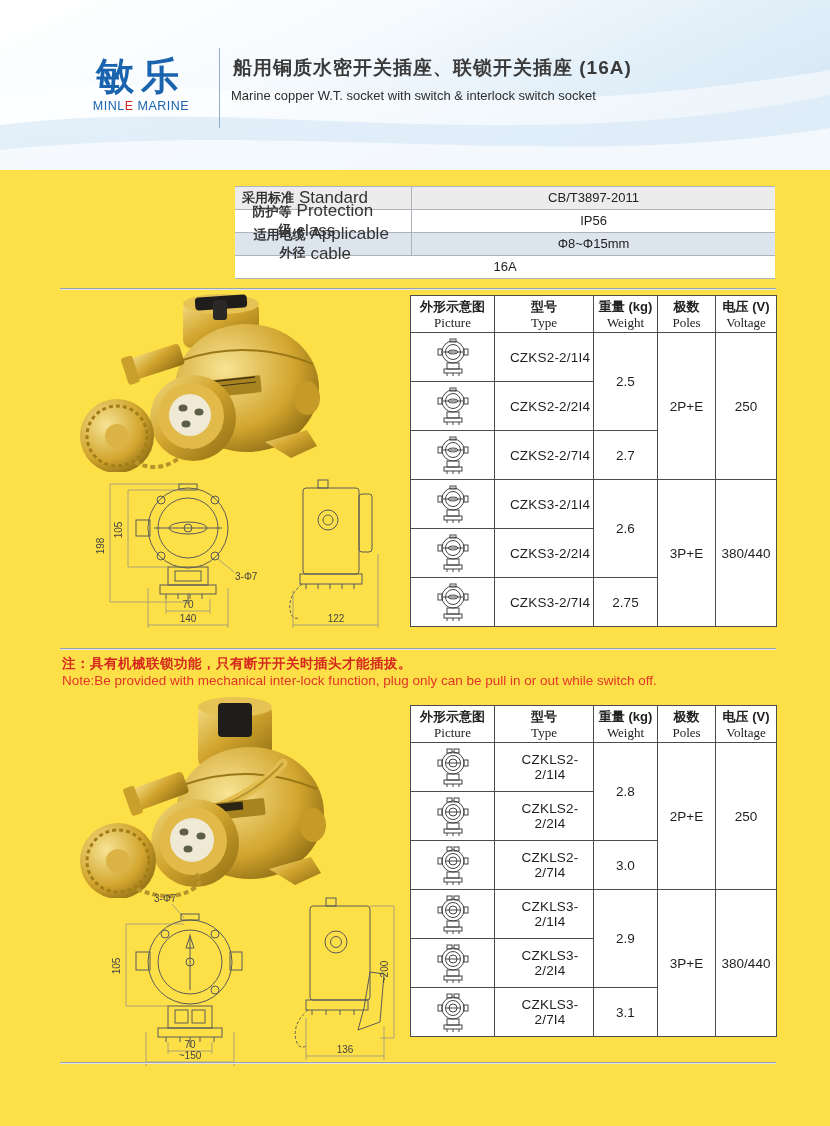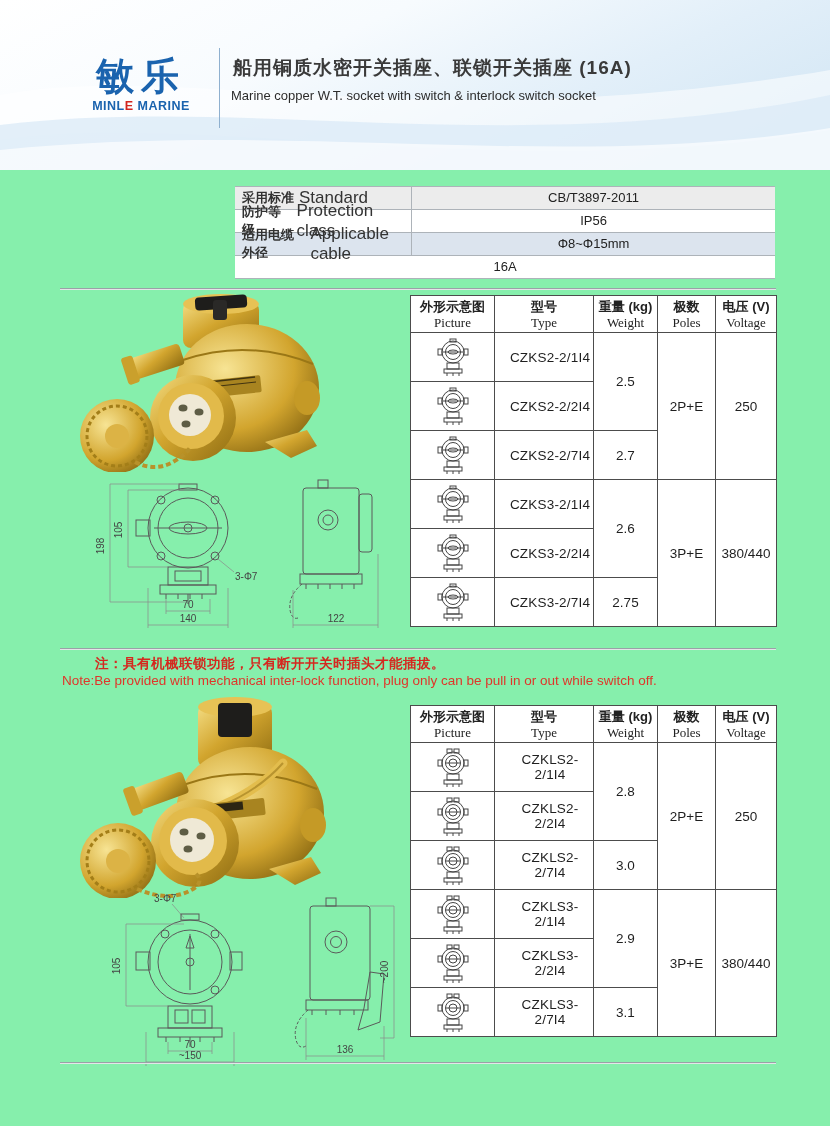--- a/index.html
+++ b/index.html
@@ -1,57 +1,57 @@
 <!DOCTYPE html>
 <html><head>
 <meta charset="utf-8">
 <style>
   * { margin:0; padding:0; box-sizing:border-box; }
   body { background:#f4f4f4; font-family:"Liberation Sans", sans-serif; }
-  .page { position:relative; width:830px; height:1126px; background:#86efac; margin:0 auto; overflow:hidden; }
+  .page { position:relative; width:830px; height:1126px; background:#fde047; margin:0 auto; overflow:hidden; }
 
   
   .header { position:absolute; top:0; left:0; width:830px; height:170px;
     background:linear-gradient(155deg,#ffffff 0%,#f7fbfe 35%,#e2eff9 65%,#cfe4f3 100%); }
   .header .wave { position:absolute; top:0; left:0; }
   .logo { position:absolute; left:76px; top:56px; width:130px; text-align:center; }
   .logo-zh { font-size:38px; font-weight:bold; color:#1a63ae; letter-spacing:7px; line-height:40px; font-family:"Liberation Sans",sans-serif; }
-  .logo-en { margin-top:3px; font-size:12.5px; font-weight:bold; color:#1a63ae; letter-spacing:0.5px; }
+  .logo-en { margin-top:3px; font-size:12.5px; font-weight:normal; color:#1a63ae; letter-spacing:0.5px; }
   .logo-en .red { color:#d2251d; }
   .hdr-divider { position:absolute; left:219px; top:48px; width:1px; height:80px; background:#8fb0cf; }
   .title-zh { position:absolute; left:233px; top:55px; font-size:19px; font-weight:600; color:#3a3a3a; letter-spacing:1px; }
   .title-en { position:absolute; left:231px; top:88px; font-size:13px; color:#2c2c2c; }
 
   
   .spec { position:absolute; left:235px; top:186px; width:540px; border-top:1px solid #adb3b9; }
   .spec-row { display:flex; height:23px; border-bottom:1px solid #adb3b9; }
   .spec-row.bg-a { background:#ececec; }
   .spec-row.bg-b { background:#ffffff; }
   .spec-row.bg-c { background:#dce4ee; }
   .spec-label { width:177px; border-right:1px solid #adb3b9; display:flex; align-items:center; padding-left:7px; gap:5px; }
-  .spec-label .zh { font-size:13px; font-weight:bold; color:#333; }
+  .spec-label .zh { font-size:13px; font-weight:bold; color:#333;text-align:right; }
   .spec-label .en { font-size:17px; color:#333; }
   .spec-value { flex:1; text-align:center; line-height:22px; font-size:13px; color:#222; }
 
   
   .sep { position:absolute; left:60px; width:716px; height:2px;
     background:linear-gradient(180deg,#9aa1a7 0 50%,#e3e6e8 50% 100%); }
 
   
   .ptable { position:absolute; border-collapse:collapse; table-layout:fixed; background:#fff; }
   .ptable td { border:1px solid #4c4c4c; text-align:center; vertical-align:middle; padding:0; font-size:13.5px; color:#1f1f1f; }
   .ptable tr.head td { height:37px; }
   .ptable tr.row td { height:49px; }
   .hz { font-size:13px; font-weight:bold; color:#222; line-height:16px; }
   .he { font-family:"Liberation Serif", serif; font-size:13px; color:#222; line-height:15px; }
   .type-cell { text-align:left; padding-left:12px !important; letter-spacing:0.2px; }
   .pic-cell svg { display:block; margin:2px auto 0; }
 
   
-  .note-zh { position:absolute; left:62px; top:655px; font-size:13.5px; font-weight:bold; color:#d5281f; letter-spacing:0.5px;margin-left:33px; }
+  .note-zh { position:absolute; left:62px; top:655px; font-size:13.5px; font-weight:bold; color:#d5281f; letter-spacing:0.5px; }
   .note-en { position:absolute; left:62px; top:673px; font-size:13.5px; color:#e0352a; }
 
   
   .fig { position:absolute; }
   .dimtext { font-size:10px; fill:#444; font-family:"Liberation Sans",sans-serif; }
   .ln { stroke:#5a5a5a; stroke-width:1; fill:none; }
   .lnthin { stroke:#8a8a8a; stroke-width:0.7; fill:none; }
 </style>
 </head>
 <body>

